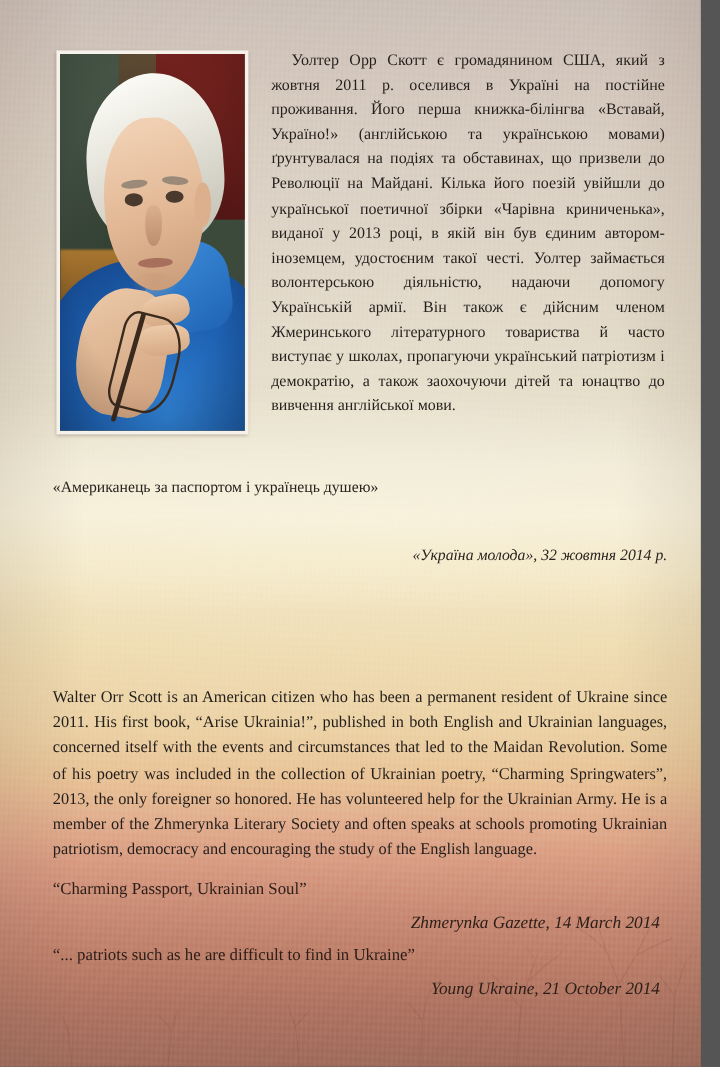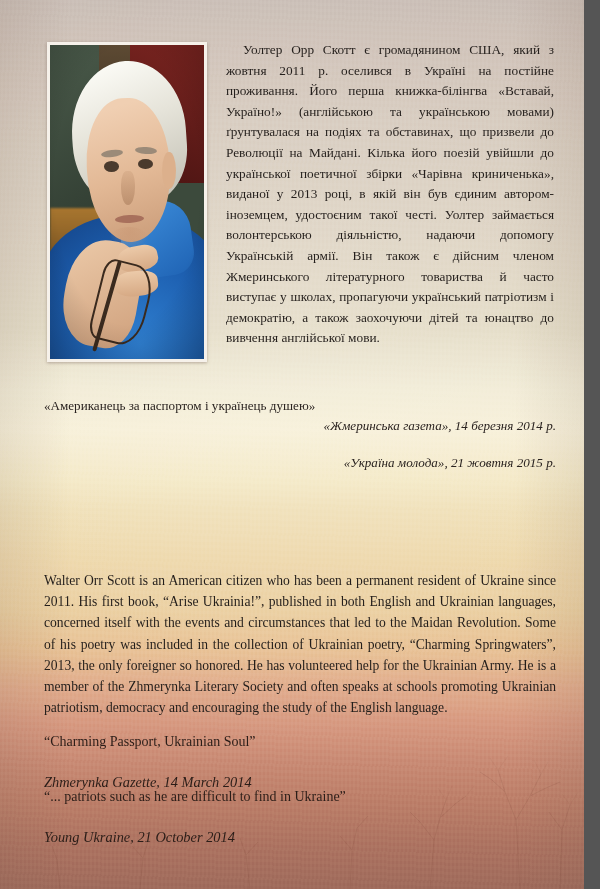--- a/index.html
+++ b/index.html
@@ -197,24 +197,25 @@
     text-align: justify;
     color: #231e1b;
   }
 
   .quote-block-en { position: absolute; left: 44px; width: 512px; color: #2b1d18; }
   .q-en-1 { top: 731px; }
   .q-en-2 { top: 786px; }
   .quote-text-en { font-size: 14px; line-height: 21px; }
   .quote-src-en {
     display: block;
+    text-align: right;
     font-style: italic;
     font-size: 14.4px;
     line-height: 21px;
-    margin-top: 20px;
+    margin-top: 7px;
     padding-right: 6px;
     font-family: Liberation Serif, serif;
   }
 </style>
 </head>
 <body>
 
 <div id="page">
 
   <svg class="trees" viewBox="0 0 600 189" preserveAspectRatio="none">
@@ -272,25 +273,24 @@
       <div class="ph ph-glasses"></div>
       <div class="ph ph-temple"></div>
       <div class="ph ph-shadow"></div>
     </div>
   </div>
 
   <div id="bio-uk">Уолтер Орр Скотт є громадянином США, який з жовтня 2011 р. оселився в Україні на постійне проживання. Його перша книжка-білінгва «Вставай, Україно!» (англійською та українською мовами) ґрунтувалася на подіях та обставинах, що призвели до Революції на Майдані. Кілька його поезій увійшли до української поетичної збірки «Чарівна криниченька», виданої у 2013 році, в якій він був єдиним автором-іноземцем, удостоєним такої честі. Уолтер займається волонтерською діяльністю, надаючи допомогу Українській армії. Він також є дійсним членом Жмеринського літературного товариства й часто виступає у школах, пропагуючи український патріотизм і демократію, а також заохочуючи дітей та юнацтво до вивчення англійської мови.</div>
 
   <div class="quote-block-uk q-uk-1">
     <span class="quote-text-uk">«Американець за паспортом і українець душею»</span>
-    <span class="quote-src">«Жмеринська газета», 14 березня 2014 р.</span>
   </div>
 
   <div class="quote-block-uk q-uk-2">
-    <span class="quote-src">«Україна молода», 21 жовтня 2015 р.</span>
+    <span class="quote-src">«Україна молода», 32 жовтня 2014 р.</span>
   </div>
 
   <div id="bio-en">Walter Orr Scott is an American citizen who has been a permanent resident of Ukraine since 2011. His first book, “Arise Ukrainia!”, published in both English and Ukrainian languages, concerned itself with the events and circumstances that led to the Maidan Revolution. Some of his poetry was included in the collection of Ukrainian poetry, “Charming Springwaters”, 2013, the only foreigner so honored.  He has volunteered help for the Ukrainian Army. He is a member of the Zhmerynka Literary Society and often speaks at schools promoting Ukrainian patriotism, democracy and encouraging the study of the English language.</div>
 
   <div class="quote-block-en q-en-1">
     <span class="quote-text-en">“Charming Passport, Ukrainian Soul”</span>
     <span class="quote-src-en">Zhmerynka Gazette, 14 March 2014</span>
   </div>
 
   <div class="quote-block-en q-en-2">

